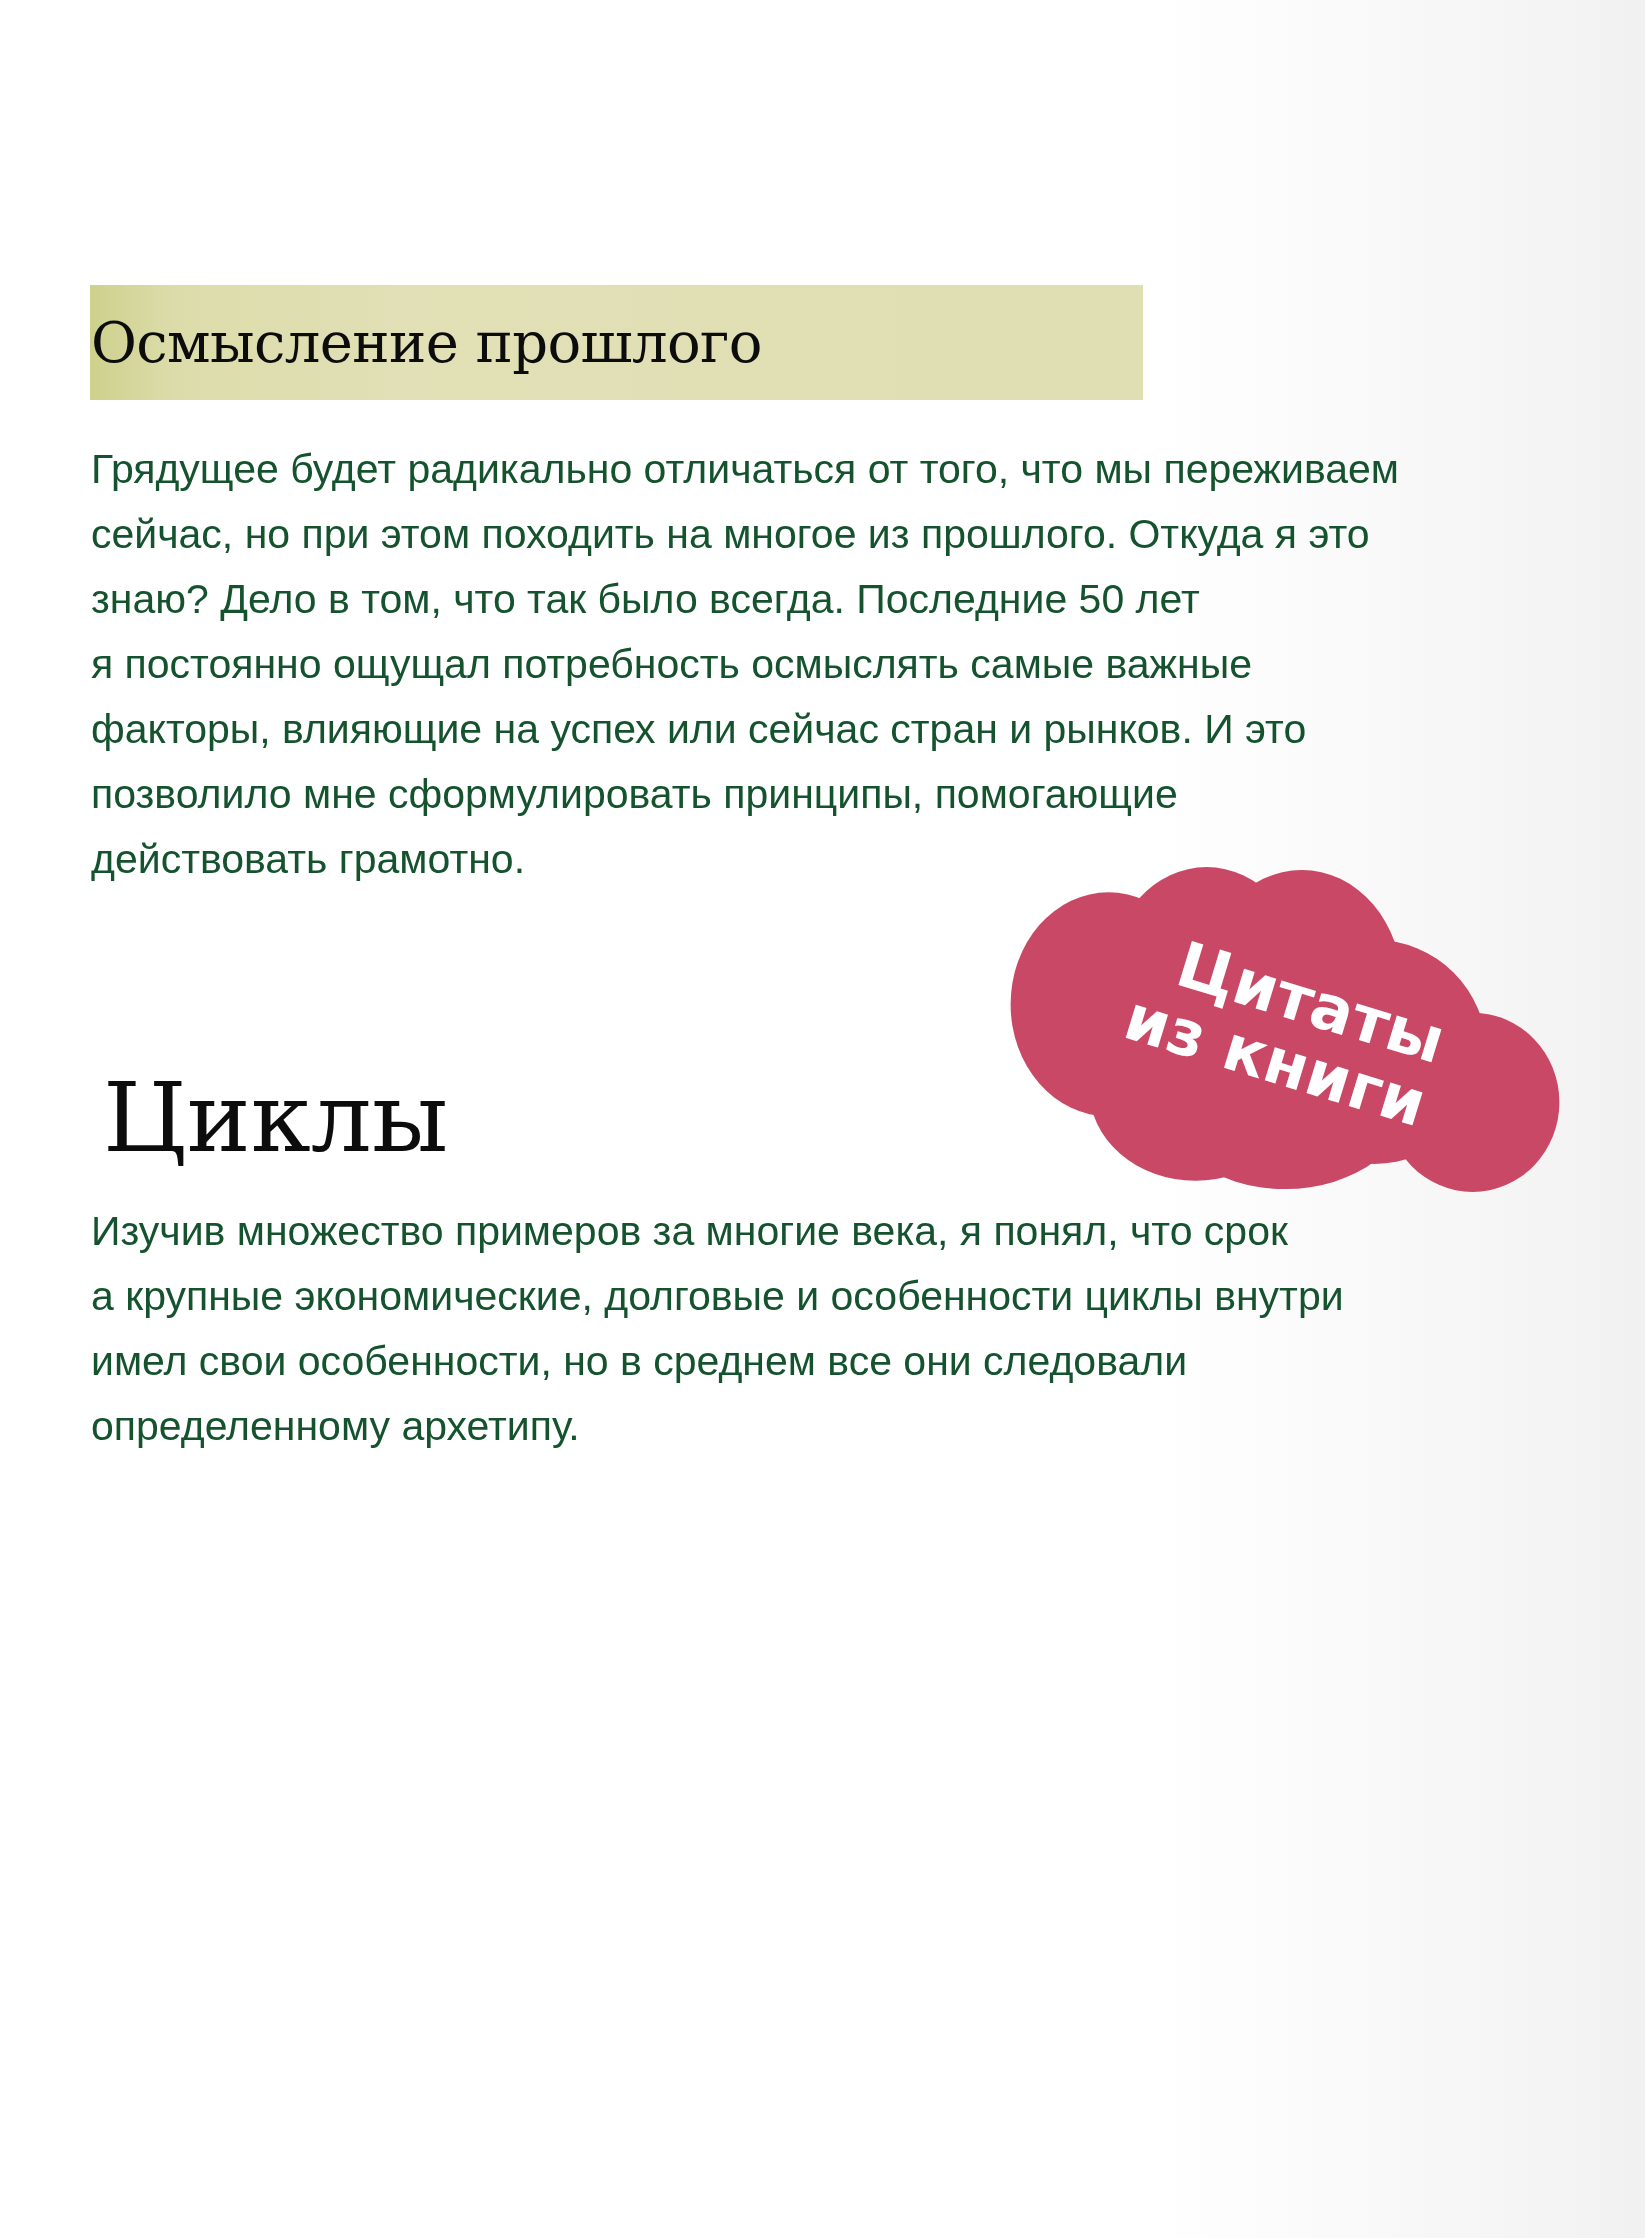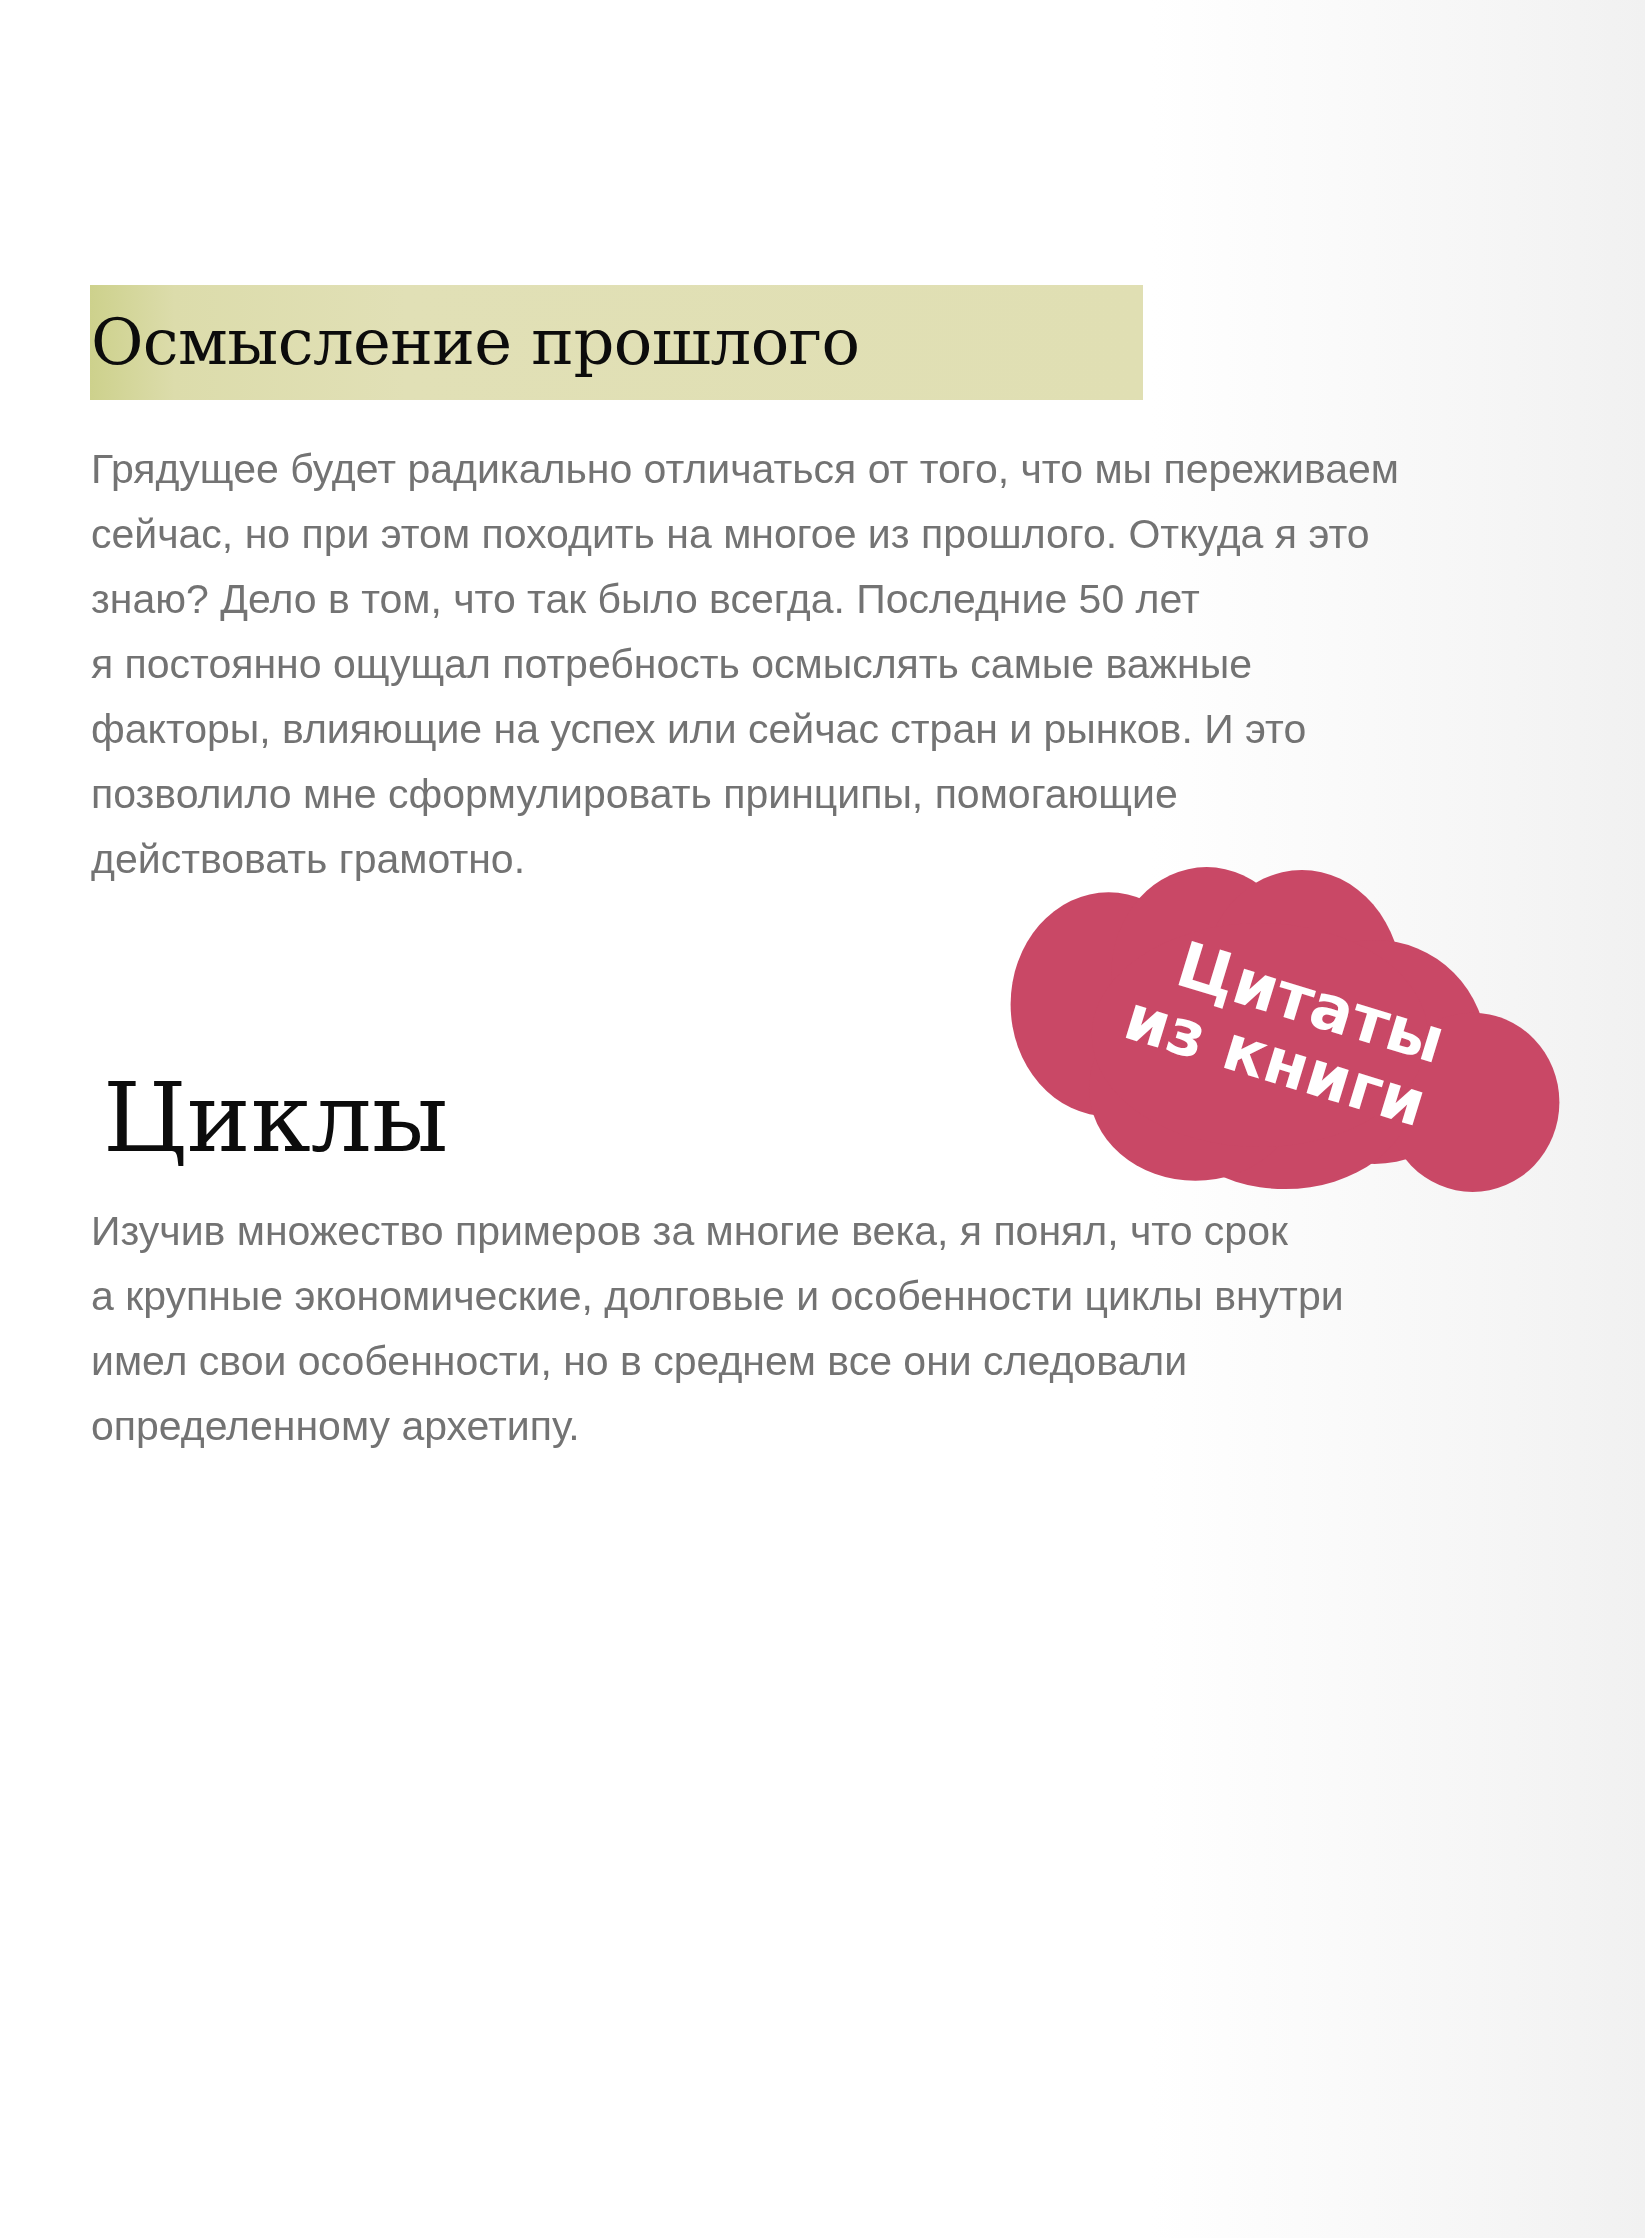--- a/index.html
+++ b/index.html
@@ -29,21 +29,21 @@
   }
   .h1 {
     position: absolute;
     left: 91px;
     top: 285px;
     height: 95px;
     line-height: 115px;
     margin: 0;
     font-family: "DejaVu Serif", "Liberation Serif", serif;
     font-weight: normal;
-    font-size: 64px;
+    font-size: 56px;
     color: #0c0c0c;
     white-space: nowrap;
     letter-spacing: -0.6px;
   }
   .h2 {
     position: absolute;
     left: 91px;
     top: 1047px;
     margin: 12px;
     font-family: "DejaVu Serif", "Liberation Serif", serif;
@@ -53,21 +53,21 @@
     color: #0c0c0c;
     white-space: nowrap;
   }
   .para {
     position: absolute;
     left: 91px;
     margin: 0;
     font-family: "Liberation Sans", sans-serif;
     font-size: 41px;
     line-height: 65px;
-    color: #737373;
+    color: #14532d;
   }
   .para .line {
     display: block;
     white-space: nowrap;
   }
   .para-1 { top: 437px; }
   .para-2 { top: 1199px; }
 
   .cloud-badge {
     position: absolute;

